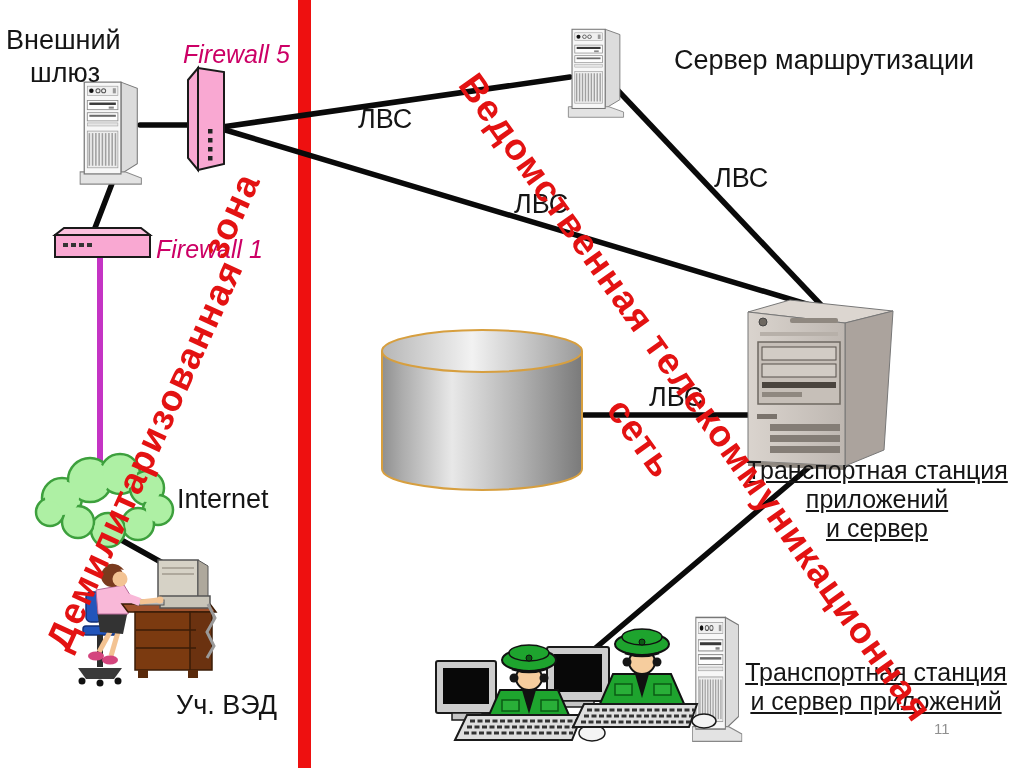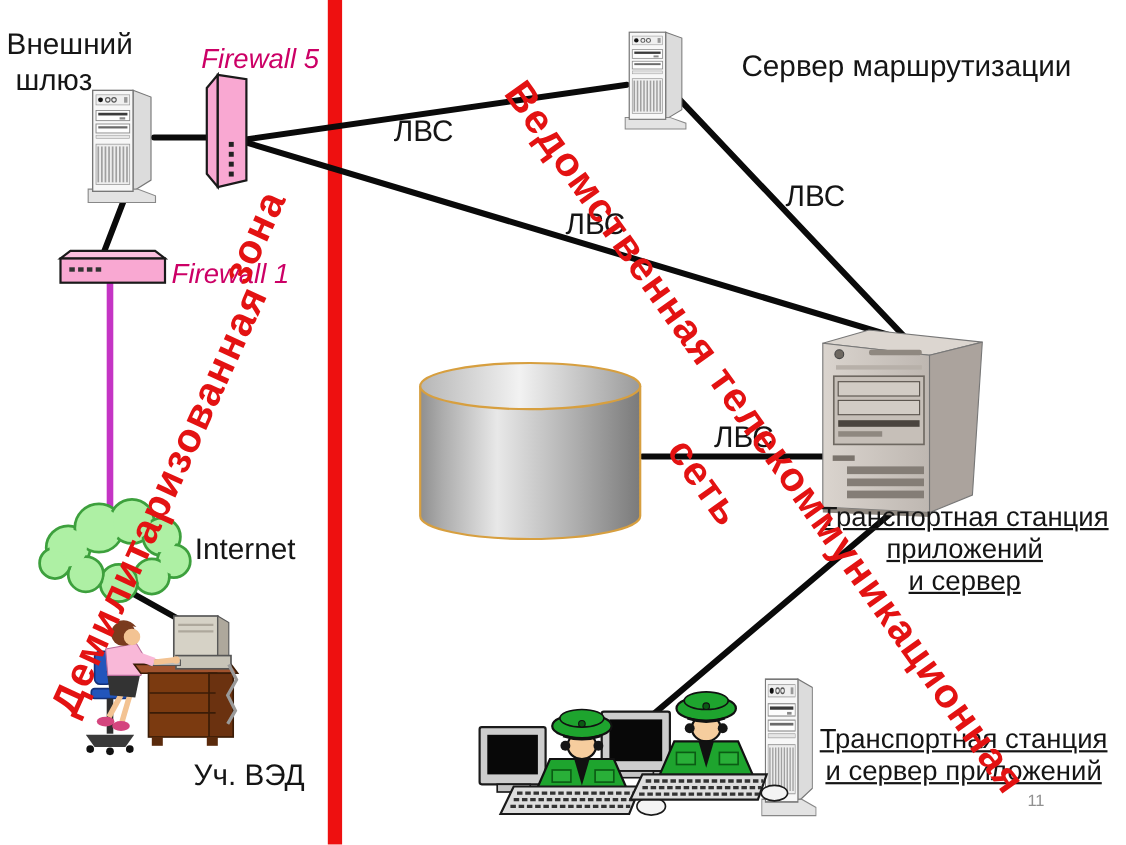--- a/index.html
+++ b/index.html
@@ -2,21 +2,21 @@
 <html style="--zone_divider_red: #EE1010; --red_text: #E31212; --firewall_label_pink: #CC0066; --device_pink: #F9A8D2; --magenta_link: #C434C4; --cloud_green_fill: #AEF0A4; --cloud_green_stroke: #3DA03D; --uniform_green: #1EA42E; --link_black: #0A0A0A;"><head>
 <meta charset="utf-8">
 <style>
   html,body{margin:0;padding:0;background:#fff;}
   .stage{position:relative;width:1024px;height:768px;background:#ffffff;overflow:hidden;
          font-family:"Liberation Sans",sans-serif;}
   svg.layer{position:absolute;left:0;top:0;}
   .lbl{position:absolute;color:#151515;white-space:nowrap;}
   .sz27{font-size:27px;}
   .gw-label div{line-height:33px;font-size:27px;}
-  .gw-label div+div{padding-left:8px;}
+  .gw-label div+div{padding-left:8px;margin-left:16px;}
   .fw-label{font-style:italic;font-size:25px;color:var(--firewall_label_pink,#CC0066);}
   .db-label{left:382px;top:394px;width:201px;text-align:center;font-weight:bold;font-size:28px;}
   .ts-label{text-align:center;font-size:25px;line-height:29px;text-decoration:underline;}
   .pagenum{left:934px;top:720px;font-size:15px;color:#909090;text-align:center;}
   .rot-red{position:absolute;height:42px;line-height:42px;font-weight:bold;font-size:37px;
            letter-spacing:1.5px;color:var(--red_text,#E31212);transform-origin:0 50%;white-space:nowrap;}
   #dmz1{left:57px;top:627px;transform:rotate(-65.5deg);}
   #dmz2{left:213px;top:235px;transform:rotate(-65.5deg);}
   #dept1{left:467px;top:57px;transform:rotate(54.5deg);}
   #dept2{left:615px;top:382px;transform:rotate(54.5deg);}

